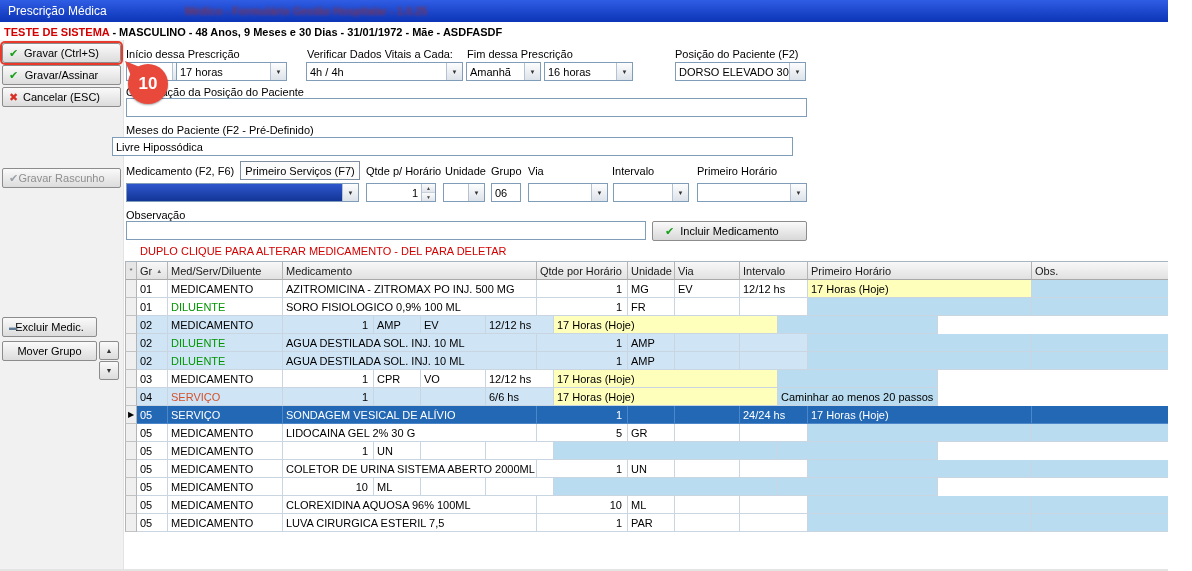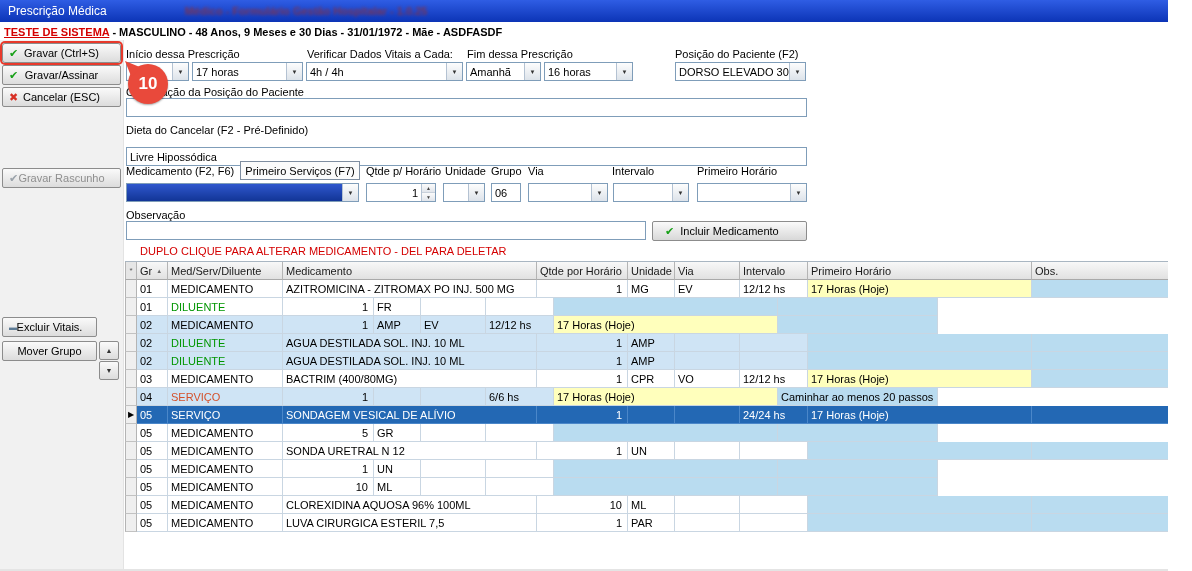--- a/index.html
+++ b/index.html
@@ -8,21 +8,21 @@
   .window{position:relative;width:1168px;height:571px;background:#fff;overflow:hidden;border-bottom:2px solid #e4e4e4}
 
   
   .titlebar{position:absolute;left:0;top:0;width:100%;height:22px;
     background:linear-gradient(var(--titlebar_top,#2f5de4),var(--titlebar_bottom,#0c34b6));
     color:#fff;display:flex;align-items:center;padding:0 8px;font-size:12px}
   .wfaded{margin-left:78px;color:#8d2f3a;opacity:.8;font-weight:bold;font-size:11px;filter:blur(1.6px)}
 
   
   .patient-line{position:absolute;left:4px;top:26px;font-weight:bold;white-space:nowrap}
-  .patient-line .alert{color:var(--alert,#d40000);text-decoration:underline}
+  .patient-line .alert{color:var(--alert,#d40000);}
 
   
   .sidebar-bg{position:absolute;left:0;top:40px;width:124px;height:531px;background:#f1f1f1;border-right:1px solid #e3e3e3}
   .sbtn{position:absolute;height:20px;background:linear-gradient(#fafafa,#dcdcdc);border:1px solid #8c8c8c;
     border-radius:2px;font-family:inherit;font-size:11px;display:flex;align-items:center;justify-content:center;cursor:default}
   .sbtn .ic{position:absolute;left:6px;font-size:11px;font-weight:bold}
   .ic.g{color:var(--check_green,#18a018)}
   .ic.r{color:var(--cross_red,#d83025)}
   .ic.gy{color:#9aa2aa}
   .ic.mi{color:#5c7a94;font-size:8px}
@@ -115,21 +115,21 @@
   <button class="sbtn" style="left:2px;top:87px;width:119px">
     <span class="ic r">✖</span>
     <span>Cancelar (ESC)</span>
   </button>
   <button class="sbtn dis" style="left:2px;top:168px;width:119px">
     <span class="ic gy">✔</span>
     <span>Gravar Rascunho</span>
   </button>
   <button class="sbtn" style="left:2px;top:317px;width:95px">
     <span class="ic mi">▬</span>
-    <span>Excluir Vitais.</span>
+    <span>Excluir Medic.</span>
   </button>
   <button class="sbtn" style="left:2px;top:341px;width:95px">
     <span>Mover Grupo</span>
   </button>
   <button class="tinybtn" style="left:99px;top:341px">
     <span>▲</span>
   </button>
   <button class="tinybtn" style="left:99px;top:361px">
     <span>▼</span>
   </button>
@@ -140,21 +140,21 @@
 
   <div class="flabel" style="left:126px;top:48px">Início dessa Prescrição</div>
   <div class="flabel" style="left:307px;top:48px">Verificar Dados Vitais a Cada:</div>
   <div class="flabel" style="left:467px;top:48px">Fim dessa Prescrição</div>
   <div class="flabel" style="left:675px;top:48px">Posição do Paciente (F2)</div>
 
   <div class="combo" style="left:126px;top:62px;width:63px">
     <span class="cval">Hoje</span>
     <span class="carr">▼</span>
   </div>
-  <div class="combo" style="left:192px;top:62px;width:111px">
+  <div class="combo" style="left:176px;top:62px;width:111px">
     <span class="cval">17 horas</span>
     <span class="carr">▼</span>
   </div>
   <div class="combo" style="left:306px;top:62px;width:157px">
     <span class="cval">4h / 4h</span>
     <span class="carr">▼</span>
   </div>
   <div class="combo" style="left:466px;top:62px;width:75px">
     <span class="cval">Amanhã</span>
     <span class="carr">▼</span>
@@ -164,22 +164,22 @@
     <span class="carr">▼</span>
   </div>
   <div class="combo" style="left:675px;top:62px;width:131px">
     <span class="cval">DORSO ELEVADO 30 G</span>
     <span class="carr">▼</span>
   </div>
 
   <div class="flabel" style="left:126px;top:86px">Observação da Posição do Paciente</div>
   <input class="tin" style="left: 126px; top: 98px; width: 681px;" value="">
 
-  <div class="flabel" style="left:126px;top:124px">Dieta do Cancelar (F2 - Pré-Definido)</div>
-  <input class="tin" style="left: 126px; top: 137px; width: 681px; margin-top: 10px;" value="Livre Hipossódica">
+  <div class="flabel" style="left:126px;top:124px">Meses do Paciente (F2 - Pré-Definido)</div>
+  <input class="tin" style="left: 112px; top: 137px; width: 681px;" value="Livre Hipossódica">
 
   <div class="flabel" style="left:126px;top:165px">Medicamento (F2, F6)</div>
   <button class="btn2" style="left:240px;top:161px;width:120px;height:19px">
     <span>Primeiro Serviços (F7)</span>
   </button>
   <div class="flabel" style="left:366px;top:165px">Qtde p/ Horário</div>
   <div class="flabel" style="left:445px;top:165px">Unidade</div>
   <div class="flabel" style="left:491px;top:165px">Grupo</div>
   <div class="flabel" style="left:528px;top:165px">Via</div>
   <div class="flabel" style="left:612px;top:165px">Intervalo</div>
@@ -249,20 +249,21 @@
           <div class="gcell c-unid">MG</div>
           <div class="gcell c-via">EV</div>
           <div class="gcell c-interv">12/12 hs</div>
           <div class="gcell c-prim yellow">17 Horas (Hoje)</div>
           <div class="gcell c-obs"></div>
         </div>
         <div class="grow">
           <div class="gcell c-sel"></div>
           <div class="gcell c-gr">01</div>
           <div class="gcell c-tipo t-dil">DILUENTE</div>
+          <div class="gcell c-med">SORO FISIOLOGICO 0,9%  100 ML</div>
           <div class="gcell c-qtde">1</div>
           <div class="gcell c-unid">FR</div>
           <div class="gcell c-via"></div>
           <div class="gcell c-interv"></div>
           <div class="gcell c-prim"></div>
           <div class="gcell c-obs"></div>
         </div>
         <div class="grow band">
           <div class="gcell c-sel"></div>
           <div class="gcell c-gr">02</div>
@@ -295,21 +296,20 @@
           <div class="gcell c-unid">AMP</div>
           <div class="gcell c-via"></div>
           <div class="gcell c-interv"></div>
           <div class="gcell c-prim"></div>
           <div class="gcell c-obs"></div>
         </div>
         <div class="grow">
           <div class="gcell c-sel"></div>
           <div class="gcell c-gr">03</div>
           <div class="gcell c-tipo t-med">MEDICAMENTO</div>
-          <div class="gcell c-med">BACTRIM (400/80MG)</div>
           <div class="gcell c-qtde">1</div>
           <div class="gcell c-unid">CPR</div>
           <div class="gcell c-via">VO</div>
           <div class="gcell c-interv">12/12 hs</div>
           <div class="gcell c-prim yellow">17 Horas (Hoje)</div>
           <div class="gcell c-obs"></div>
         </div>
         <div class="grow band">
           <div class="gcell c-sel"></div>
           <div class="gcell c-gr">04</div>
@@ -330,43 +330,44 @@
           <div class="gcell c-unid"></div>
           <div class="gcell c-via"></div>
           <div class="gcell c-interv">24/24 hs</div>
           <div class="gcell c-prim">17 Horas (Hoje)</div>
           <div class="gcell c-obs"></div>
         </div>
         <div class="grow">
           <div class="gcell c-sel"></div>
           <div class="gcell c-gr">05</div>
           <div class="gcell c-tipo t-med">MEDICAMENTO</div>
+          <div class="gcell c-med">LIDOCAINA GEL 2% 30 G</div>
           <div class="gcell c-qtde">5</div>
           <div class="gcell c-unid">GR</div>
           <div class="gcell c-via"></div>
           <div class="gcell c-interv"></div>
           <div class="gcell c-prim"></div>
           <div class="gcell c-obs"></div>
         </div>
         <div class="grow">
           <div class="gcell c-sel"></div>
           <div class="gcell c-gr">05</div>
           <div class="gcell c-tipo t-med">MEDICAMENTO</div>
-          <div class="gcell c-med">SONDA URETRAL N  12</div>
           <div class="gcell c-qtde">1</div>
           <div class="gcell c-unid">UN</div>
           <div class="gcell c-via"></div>
           <div class="gcell c-interv"></div>
           <div class="gcell c-prim"></div>
           <div class="gcell c-obs"></div>
         </div>
         <div class="grow">
           <div class="gcell c-sel"></div>
           <div class="gcell c-gr">05</div>
           <div class="gcell c-tipo t-med">MEDICAMENTO</div>
+          <div class="gcell c-med">COLETOR DE URINA SISTEMA ABERTO 2000ML</div>
           <div class="gcell c-qtde">1</div>
           <div class="gcell c-unid">UN</div>
           <div class="gcell c-via"></div>
           <div class="gcell c-interv"></div>
           <div class="gcell c-prim"></div>
           <div class="gcell c-obs"></div>
         </div>
         <div class="grow">
           <div class="gcell c-sel"></div>
           <div class="gcell c-gr">05</div>

